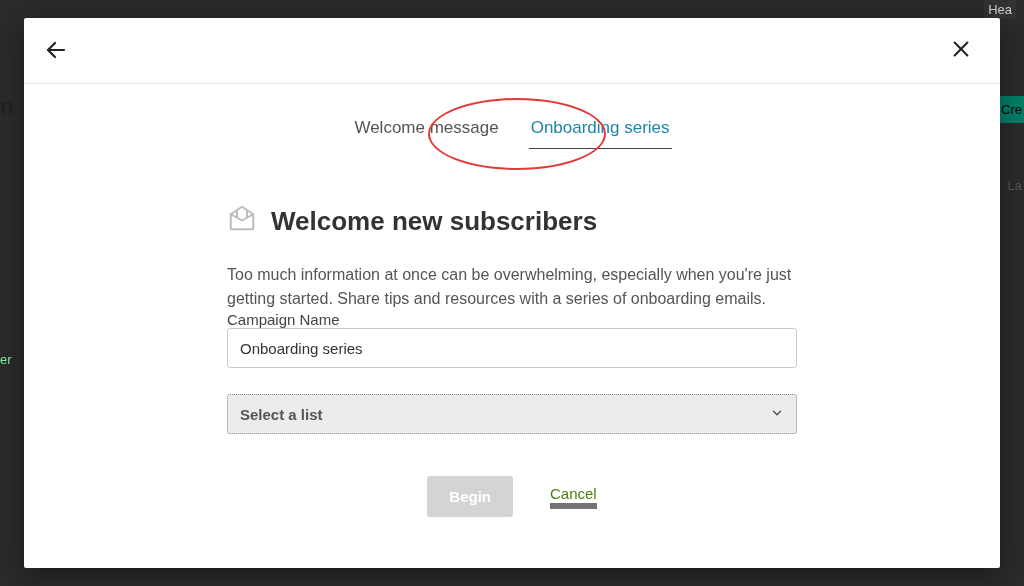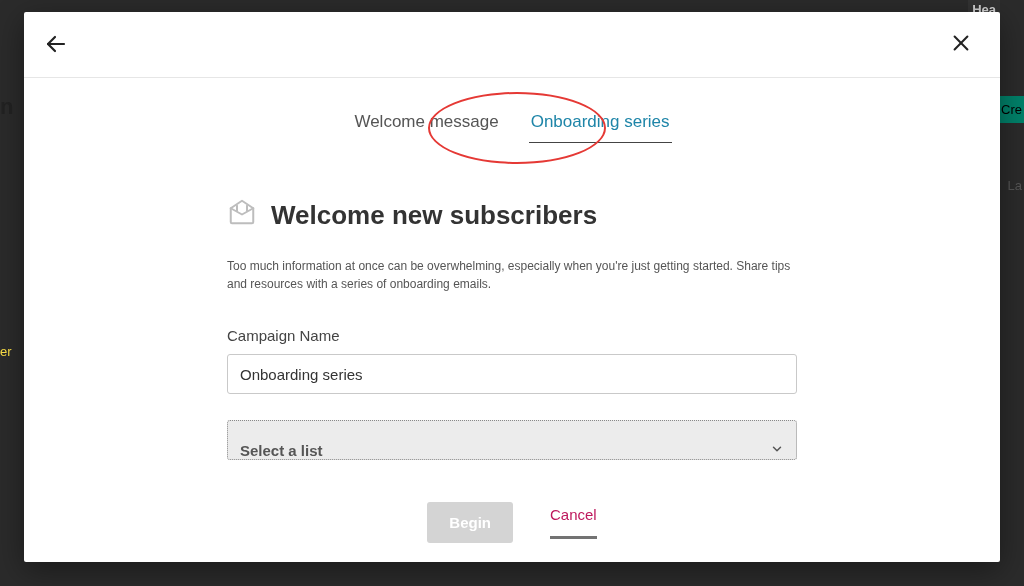--- a/index.html
+++ b/index.html
@@ -4,21 +4,21 @@
 <style>
   * { box-sizing: border-box; margin: 0; padding: 0; }
   html, body { width: 1024px; height: 586px; overflow: hidden; font-family: "Helvetica Neue", Arial, sans-serif; }
   body { background: #2b2b2b; position: relative; }
 
   
   .bg-frag { position: absolute; color: #3e5c6b; font-size: 13px; }
 
   .modal {
     position: absolute;
-    left: 24px; top: 12px;
+    left: 24px; top: 18px;
     width: 976px; height: 550px;
     background: #fff;
     border-radius: 2px;
     box-shadow: 0 8px 30px rgba(0,0,0,0.4);
     overflow: hidden;
   }
   .modal-header {
     height: 66px;
     border-bottom: 1px solid #e6e6e6;
     position: relative;
@@ -75,29 +75,27 @@
   .heading-icon {
     color: #bdbdbd;
     flex-shrink: 0;
   }
   h1 {
     font-size: 26px;
     font-weight: 600;
     color: #333;
   }
   .desc {
-    font-size: 12px;
+    font-size: 16px;
     color: #555;
     line-height: 1.5;
-    margin-bottom: 34px;
   }
   .field-label {
     font-size: 15px;
     color: #444;
-    margin-bottom: 10px;
   }
   .text-input {
     width: 100%;
     height: 40px;
     border: 1px solid #c9c9c9;
     border-radius: 3px;
     padding: 0 12px;
     font-size: 15px;
     color: #333;
     margin-bottom: 26px;
@@ -106,21 +104,21 @@
     width: 100%;
     height: 40px;
     border: 1px dotted #888;
     border-radius: 3px;
     background: #ececec;
     padding: 0 12px;
     font-size: 15px;
     font-weight: 600;
     color: #555;
     display: flex;
-    align-items: flex-end;
+    align-items: center;
     justify-content: space-between;
     cursor: pointer;
     margin-bottom: 42px;
   }
   .select .chev { color: #555; }
 
   .actions {
     display: flex;
     justify-content: center;
     align-items: center;
@@ -130,35 +128,35 @@
     background: #d4d4d4;
     color: #fff;
     border: none;
     padding: 12px 22px;
     font-size: 15px;
     font-weight: 600;
     border-radius: 3px;
     cursor: not-allowed;
   }
   .btn-cancel {
-    color: #be185d;
-    font-size: 15px;
-    cursor: pointer;
-    border-bottom: 3px solid #737373;
-    padding-bottom: 13px;
+    color: #4d7c0f;
+    font-size: 15px;
+    cursor: pointer;
+    border-bottom: 6px solid #737373;
+    padding-bottom: 1px;
   }
 </style>
 </head>
 <body>
 
-<div class="bg-frag" style="right:24px; top:0; color:#d1d1d1; background:#333; padding:2px 4px;font-weight:bold;">Hea</div>
+<div class="bg-frag" style="right:8px; top:0; color:#d1d1d1; background:#333; padding:2px 4px;">Hea</div>
 <div class="bg-frag" style="left:0; top:94px; color:#222; font-size:22px; font-weight:600;">n</div>
 <div class="bg-frag" style="right:0; top:96px; color:#000000; background:#008069; padding:6px 2px;">Cre</div>
 <div class="bg-frag" style="right:2px; top:178px; color:#555;">La</div>
-<div class="bg-frag" style="left:0; top:344px; color:#fde047;">er</div>
+<div class="bg-frag" style="left:0; top:352px; color:#86efac;">er</div>
 
 <div class="modal">
 
   <div class="modal-header">
     <div class="back-btn">
       <svg width="24" height="24" viewBox="0 0 24 24" fill="none" stroke="currentColor" stroke-width="2.2" stroke-linecap="round" stroke-linejoin="round">
           <line x1="20" y1="12" x2="4" y2="12"></line>
           <polyline points="11 19 4 12 11 5"></polyline>
         </svg>
     </div>

